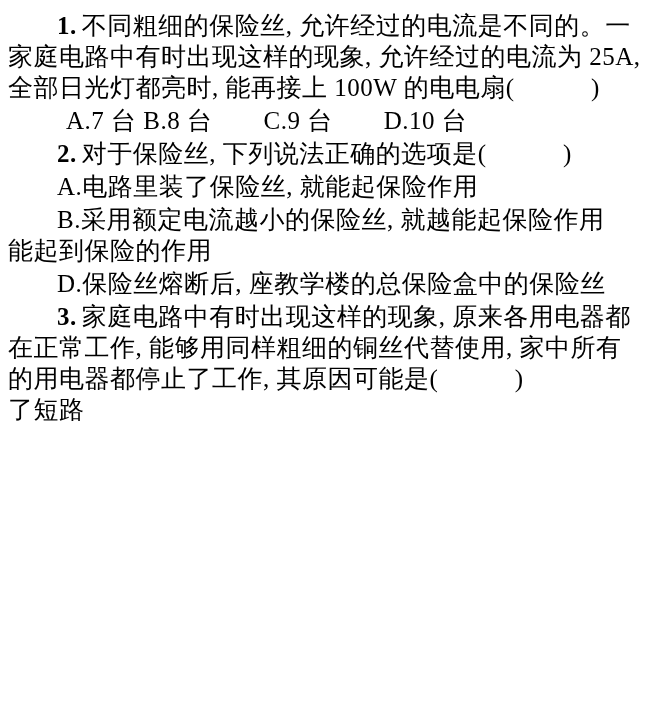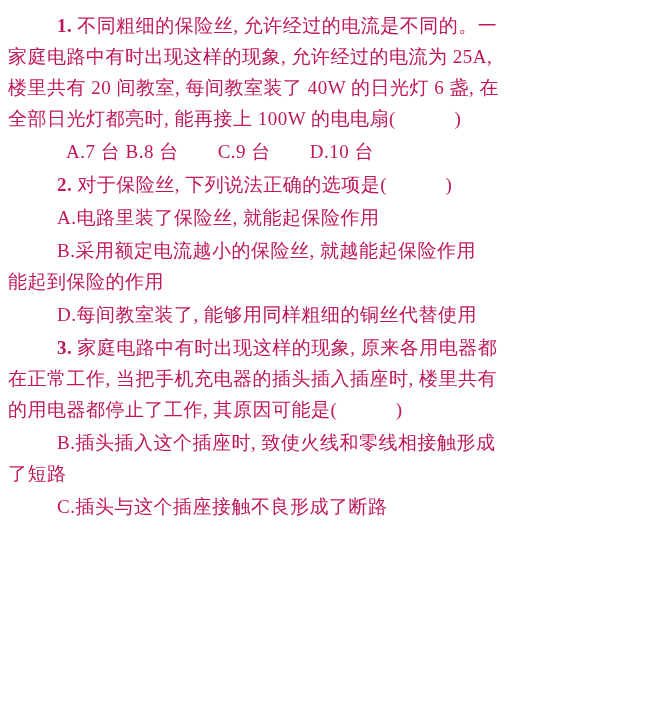--- a/index.html
+++ b/index.html
@@ -11,22 +11,22 @@
     width: 647px;
     height: 712px;
     overflow: hidden;
   }
   .page {
     box-sizing: border-box;
     width: 528px;
     height: 712px;
     padding: 10px 6px 0 8px;
     font-family: "Liberation Serif", "DejaVu Serif", serif;
-    font-size: 19px;
-    color: #be185d;
+    font-size: 25px;
+    color: #000000;
     background: #ffffff;
   }
   .line {
     line-height: 31px;
     white-space: pre;
     letter-spacing: 0.5px;
   }
   
   .indent {
     padding-left: 49px;
@@ -47,30 +47,27 @@
     margin-right: 5px;
   }
 </style>
 </head>
 <body>
 
 <div class="page">
 
   <div class="line indent"><span class="qnum">1.</span><span>不同粗细的保险丝, 允许经过的电流是不同的。一</span></div>
   <div class="line">家庭电路中有时出现这样的现象, 允许经过的电流为 25A,</div>
-  <div class="line">楼里共有 20 间教室, 每间教室装了 40W 的日光灯 6 盏, 在</div>
   <div class="line">全部日光灯都亮时, 能再接上 100W 的电电扇(　　　)</div>
   <div class="line indent-opt-q1 gap">A.7 台 B.8 台　　C.9 台　　D.10 台</div>
 
   <div class="line indent gap"><span class="qnum">2.</span><span>对于保险丝, 下列说法正确的选项是(　　　)</span></div>
   <div class="line indent-opt gap">A.电路里装了保险丝, 就能起保险作用</div>
   <div class="line indent-opt gap">B.采用额定电流越小的保险丝, 就越能起保险作用</div>
   <div class="line">能起到保险的作用</div>
-  <div class="line indent-opt gap">D.每间教室装了, 能够用同样粗细的铜丝代替使用</div>
+  <div class="line indent-opt gap">D.保险丝熔断后, 座教学楼的总保险盒中的保险丝</div>
 
   <div class="line indent gap"><span class="qnum">3.</span><span>家庭电路中有时出现这样的现象, 原来各用电器都</span></div>
-  <div class="line">在正常工作, 当把手机充电器的插头插入插座时, 楼里共有</div>
+  <div class="line">在正常工作, 能够用同样粗细的铜丝代替使用, 家中所有</div>
   <div class="line">的用电器都停止了工作, 其原因可能是(　　　)</div>
-  <div class="line indent-opt gap">B.插头插入这个插座时, 致使火线和零线相接触形成</div>
   <div class="line">了短路</div>
-  <div class="line indent-opt gap">C.插头与这个插座接触不良形成了断路</div>
 
 </div>
 
 </body></html>

